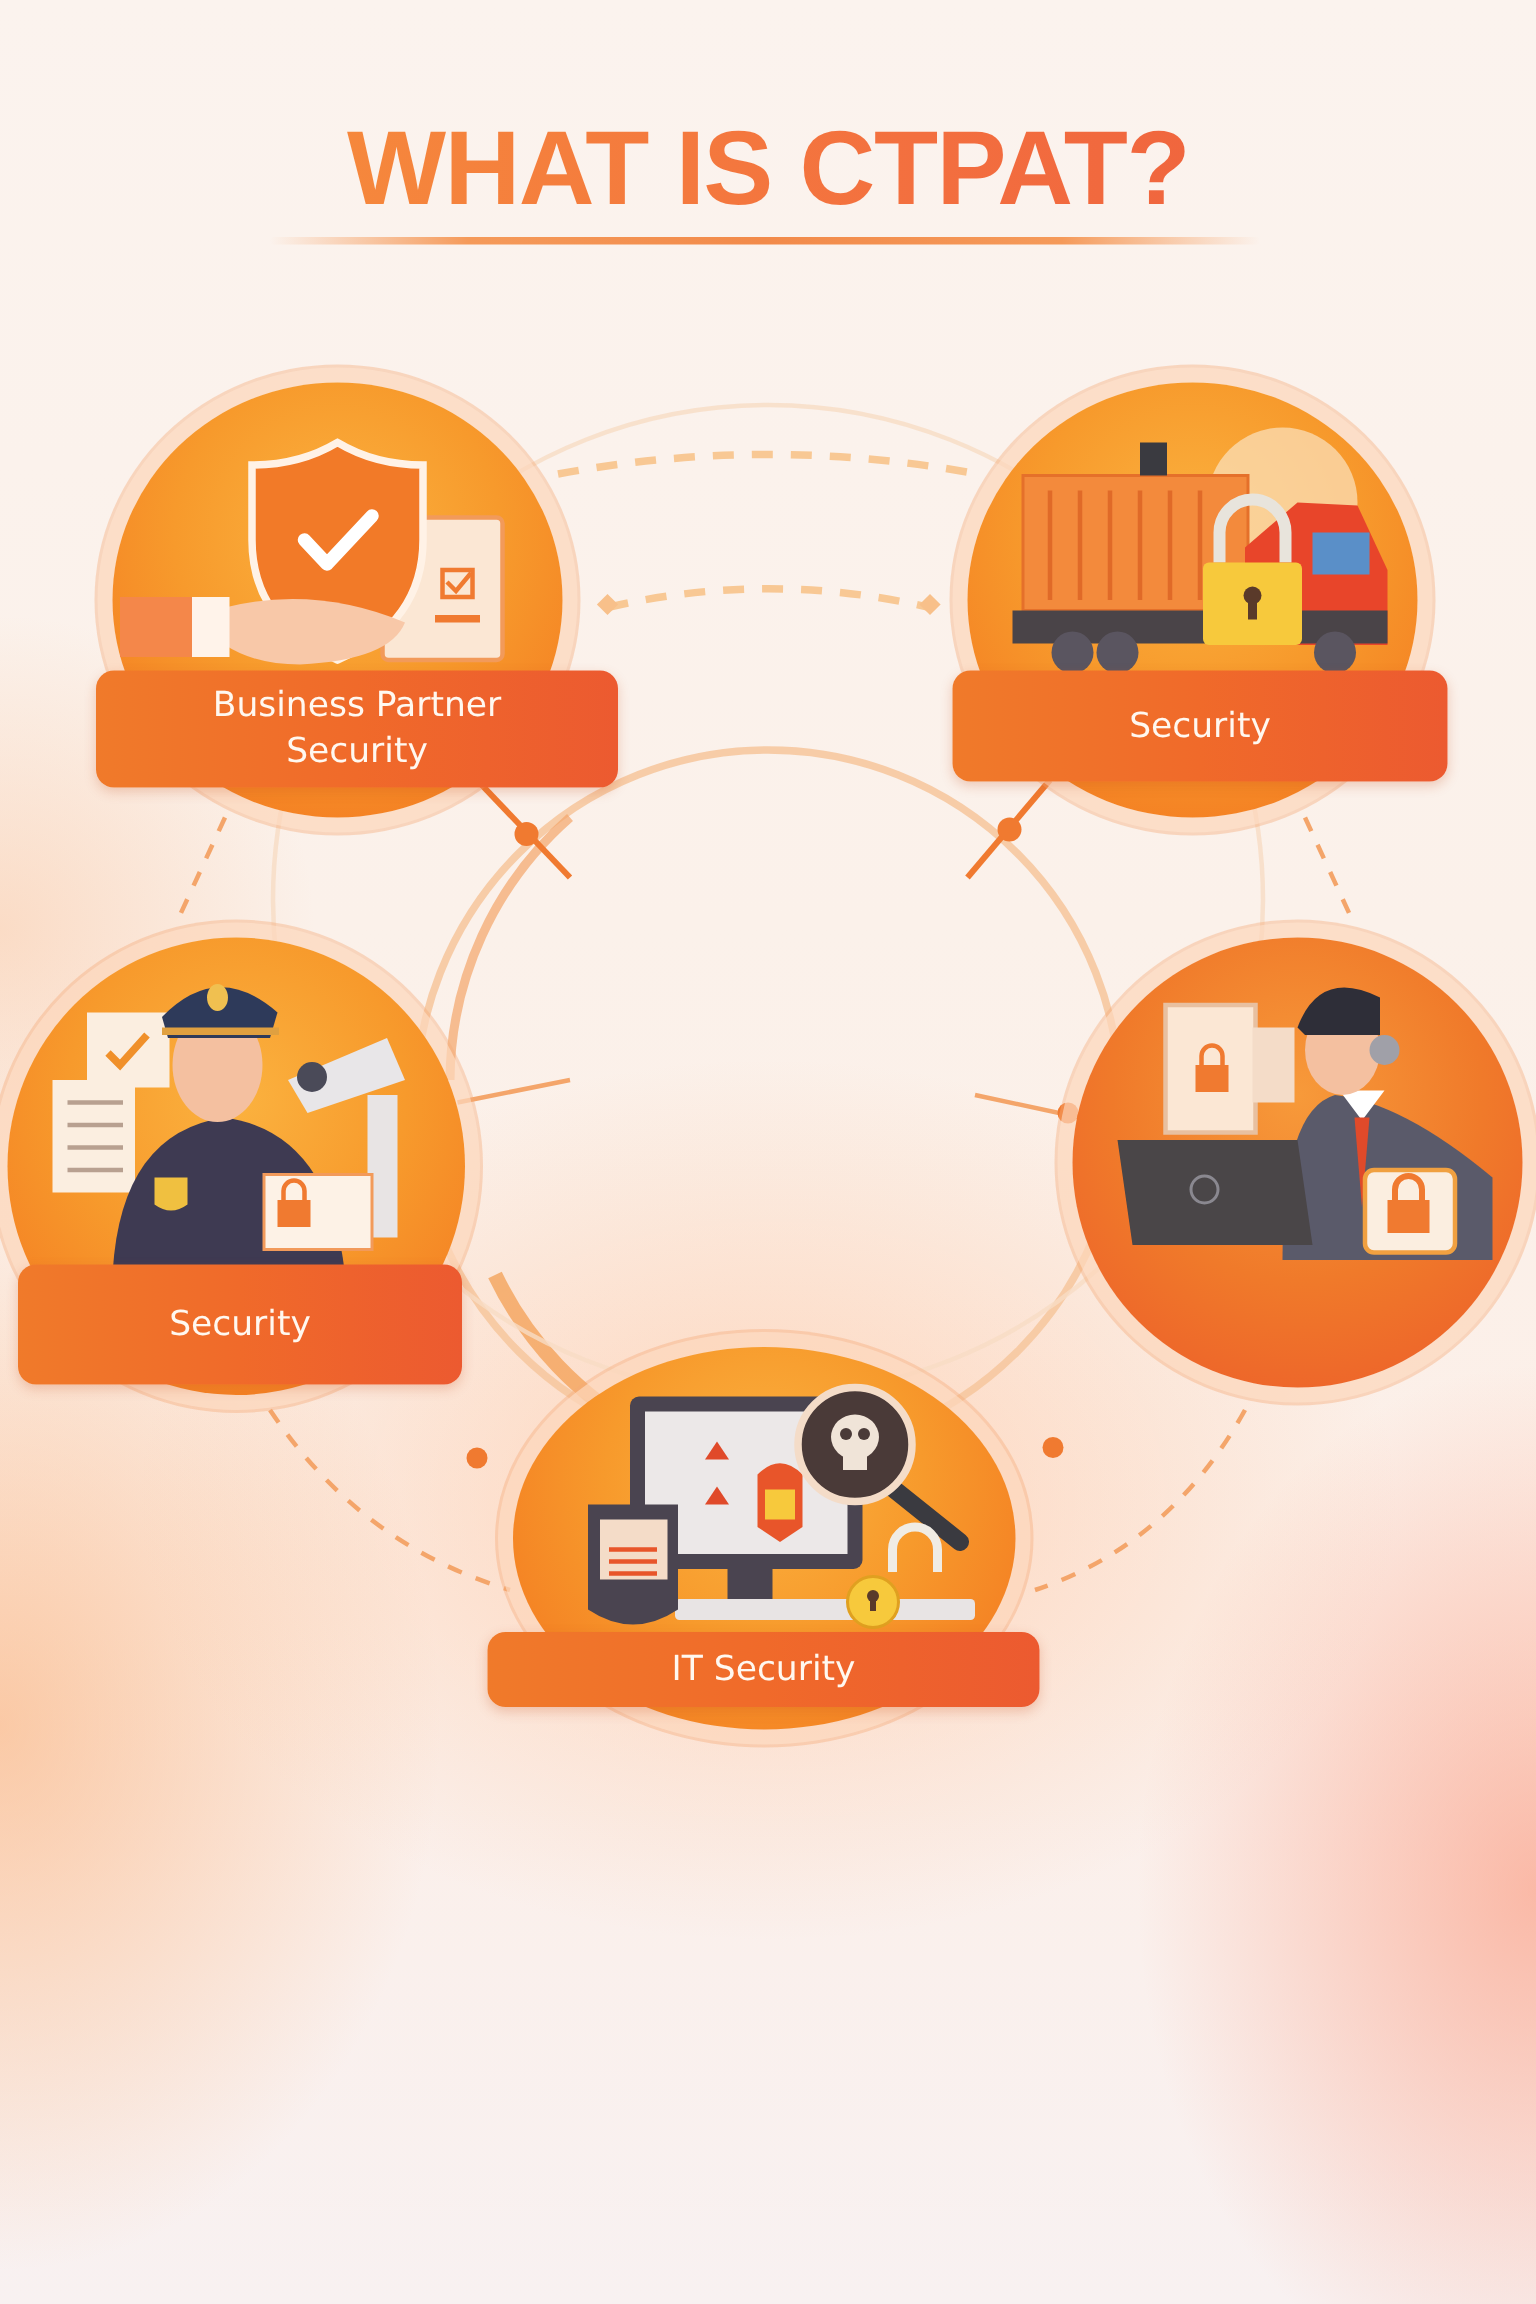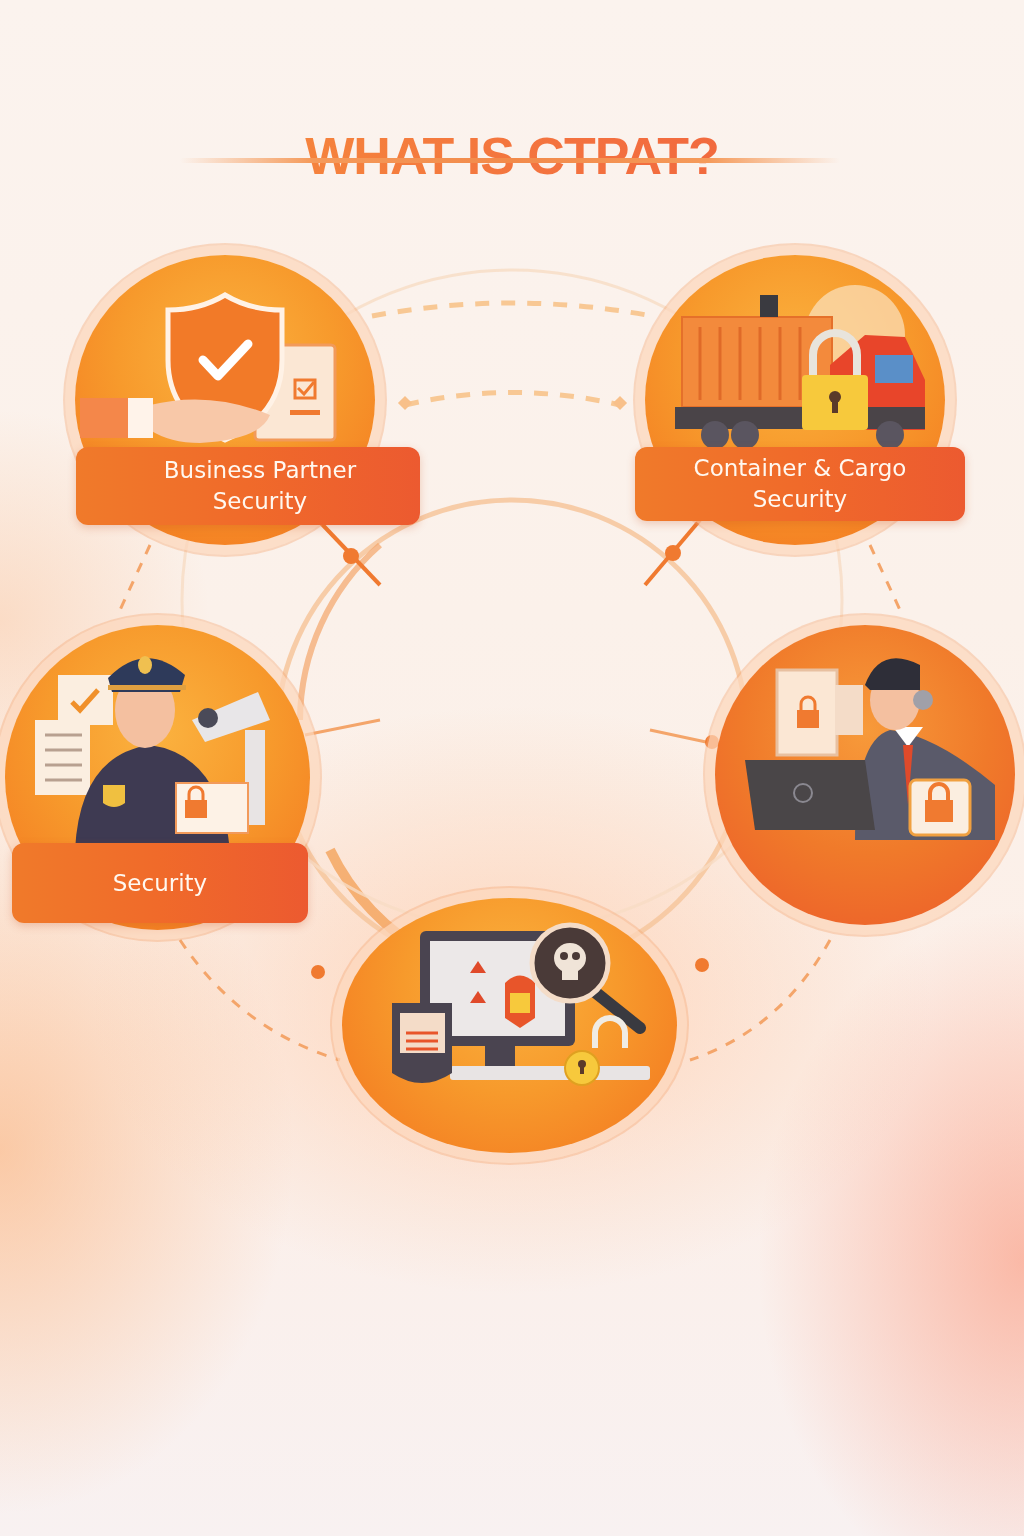--- a/index.html
+++ b/index.html
@@ -6,23 +6,23 @@
   body{width:1024px;height:1536px;position:relative;overflow:hidden;
     font-family:"DejaVu Sans","Liberation Sans",sans-serif;
     background:
       radial-gradient(ellipse 600px 420px at 512px 1000px, rgba(255,180,130,0.45), rgba(255,255,255,0) 70%),
       radial-gradient(ellipse 380px 500px at 1024px 1260px, rgba(250,140,110,0.55), rgba(255,255,255,0) 70%),
       radial-gradient(ellipse 420px 520px at 0px 1150px, rgba(250,170,110,0.55), rgba(255,255,255,0) 70%),
       radial-gradient(ellipse 300px 300px at 0px 620px, rgba(250,180,130,0.35), rgba(255,255,255,0) 70%),
       linear-gradient(#fbf3ee 0%, #fbf1ea 40%, #fcefe8 70%, #f8f1f1 100%);
   }
   .title{position:absolute;top:72px;left:0;width:1024px;text-align:center;
-    font-family:"Liberation Sans","DejaVu Sans",sans-serif;font-weight:bold;font-size:52px;letter-spacing:-1px;
+    font-family:"Liberation Sans","DejaVu Sans",sans-serif;font-weight:bold;font-size:70px;letter-spacing:-1px;
     background:linear-gradient(90deg,#f7963a 0%,#f36f3f 60%,#ec5a3c 100%);
-    -webkit-background-clip:text;background-clip:text;color:transparent;line-height:80px;margin-top:44px;}
+    -webkit-background-clip:text;background-clip:text;color:transparent;line-height:80px;}
   .title-rule{position:absolute;top:158px;left:180px;width:660px;height:5px;border-radius:3px;
     background:linear-gradient(90deg,rgba(247,150,80,0) 0%,#f59a5a 20%,#f28a4a 50%,#f59a5a 80%,rgba(247,150,80,0) 100%);}
   svg.connectors{position:absolute;left:0;top:0;}
   .node{position:absolute;}
   .disc{position:absolute;border-radius:50%;
     background:radial-gradient(circle at 50% 35%, #fbb23f 0%, #f79a2c 45%, #f3741f 100%);
     box-shadow:0 0 0 10px rgba(255,230,210,0.55), 0 0 0 12px rgba(245,170,120,0.4);}
   .label{position:absolute;border-radius:12px;color:#fff8f0;text-align:center;
     background:linear-gradient(90deg,#f07a2a 0%,#f06a2a 50%,#ec5a30 100%);
     box-shadow:0 3px 8px rgba(200,80,30,0.25);display:flex;flex-direction:column;justify-content:center;
@@ -65,21 +65,21 @@
     <rect x="195" y="80" width="80" height="95" rx="4" fill="#fbe7d4" stroke="#f29a5a" stroke-width="3"></rect>
     <rect x="235" y="115" width="20" height="18" fill="none" stroke="#f07a30" stroke-width="3"></rect>
     <path d="M238 123 l6 6 l10 -12" fill="none" stroke="#f07a30" stroke-width="3"></path>
     <rect x="230" y="145" width="30" height="5" fill="#f07a30"></rect>
     <path d="M165 30 Q140 45 108 45 L108 95 Q108 150 165 175 Q222 150 222 95 L222 45 Q190 45 165 30 Z" fill="#f27a28" stroke="#fff2e6" stroke-width="5"></path>
     <path d="M143 95 l15 16 l30 -32" fill="none" stroke="#fff" stroke-width="9" stroke-linecap="round" stroke-linejoin="round"></path>
     <path d="M90 140 Q150 125 210 150 Q200 175 140 178 Q110 178 90 165 Z" fill="#f8c8a8"></path>
     <rect x="65" y="133" width="28" height="40" fill="#fff3ea"></rect>
     <rect x="20" y="133" width="48" height="40" fill="#f4874a"></rect>
   </svg>
-  <div class="label" style="left:16px;top:192px;width:320px;height:78px;padding-left:24px;">
+  <div class="label" style="left:4px;top:192px;width:348px;height:78px;">
     <span>Business Partner</span>
     <span>Security</span>
   </div>
 </div>
 
 <div class="node" style="left:630px;top:255px;width:340px;height:290px;">
   <div class="disc" style="left:15px;top:0;width:300px;height:290px;"></div>
   <svg class="illus" width="340" height="200" style="left:0;top:20px;">
     <circle cx="225" cy="60" r="50" fill="#fbe2c0" opacity="0.7"></circle>
     <rect x="52" y="42" width="150" height="90" fill="#f38a3c" stroke="#e5702a" stroke-width="2"></rect>
@@ -97,21 +97,20 @@
     <rect x="45" y="132" width="250" height="22" fill="#4a4448"></rect>
     <circle cx="85" cy="160" r="14" fill="#5a5560"></circle>
       <circle cx="115" cy="160" r="14" fill="#5a5560"></circle>
     <circle cx="260" cy="160" r="14" fill="#5a5560"></circle>
     <path d="M183 100 v-20 a22 22 0 0 1 44 0 v20" fill="none" stroke="#e8e4dc" stroke-width="8"></path>
     <rect x="172" y="100" width="66" height="55" rx="4" fill="#f7c93c"></rect>
     <circle cx="205" cy="122" r="6" fill="#5a3a2a"></circle>
       <rect x="202" y="122" width="6" height="16" fill="#5a3a2a"></rect>
   </svg>
   <div class="label" style="left:5px;top:192px;width:330px;height:74px;">
-    <span>Container &amp; Cargo</span>
     <span>Security</span>
   </div>
 </div>
 
 <div class="node" style="left:0px;top:615px;width:320px;height:320px;">
   <div class="disc" style="left:5px;top:10px;width:305px;height:305px;"></div>
   <svg class="illus" width="320" height="230" style="left:0;top:15px;">
     <rect x="58" y="45" width="55" height="50" fill="#fbeee0"></rect>
     <path d="M72 72 l8 8 l18 -20" fill="none" stroke="#f0902a" stroke-width="5"></path>
     <rect x="35" y="90" width="55" height="75" fill="#fbeee0"></rect>
@@ -182,13 +181,16 @@
     <circle cx="250" cy="65" r="38" fill="#4a3a38" stroke="#f4dcc8" stroke-width="5"></circle>
     <ellipse cx="250" cy="60" rx="16" ry="15" fill="#f0e4d8"></ellipse>
     <rect x="242" y="70" width="16" height="12" fill="#f0e4d8"></rect>
     <circle cx="244" cy="58" r="4" fill="#4a3a38"></circle>
       <circle cx="256" cy="58" r="4" fill="#4a3a38"></circle>
     <path d="M275 150 v-15 a15 15 0 0 1 30 0 v15" fill="none" stroke="#f0ece4" stroke-width="6"></path>
     <circle cx="262" cy="170" r="17" fill="#f7c93c" stroke="#e0a020" stroke-width="2"></circle>
     <circle cx="262" cy="166" r="4" fill="#5a3a2a"></circle>
       <rect x="260" y="166" width="4" height="10" fill="#5a3a2a"></rect>
   </svg>
+  <div class="label" style="left:5px;top:200px;width:368px;height:50px;">
+    <span>IT Security</span>
+  </div>
 </div>
 
 </body></html>

